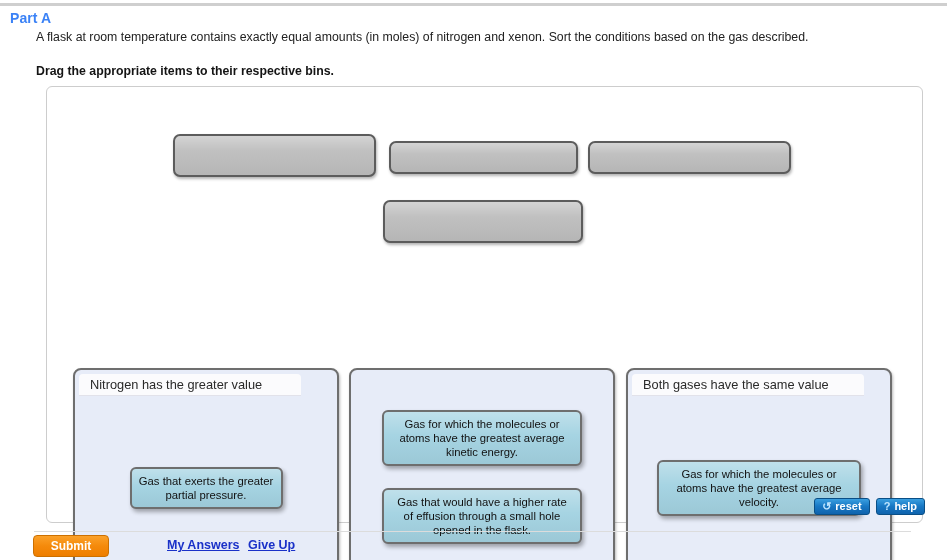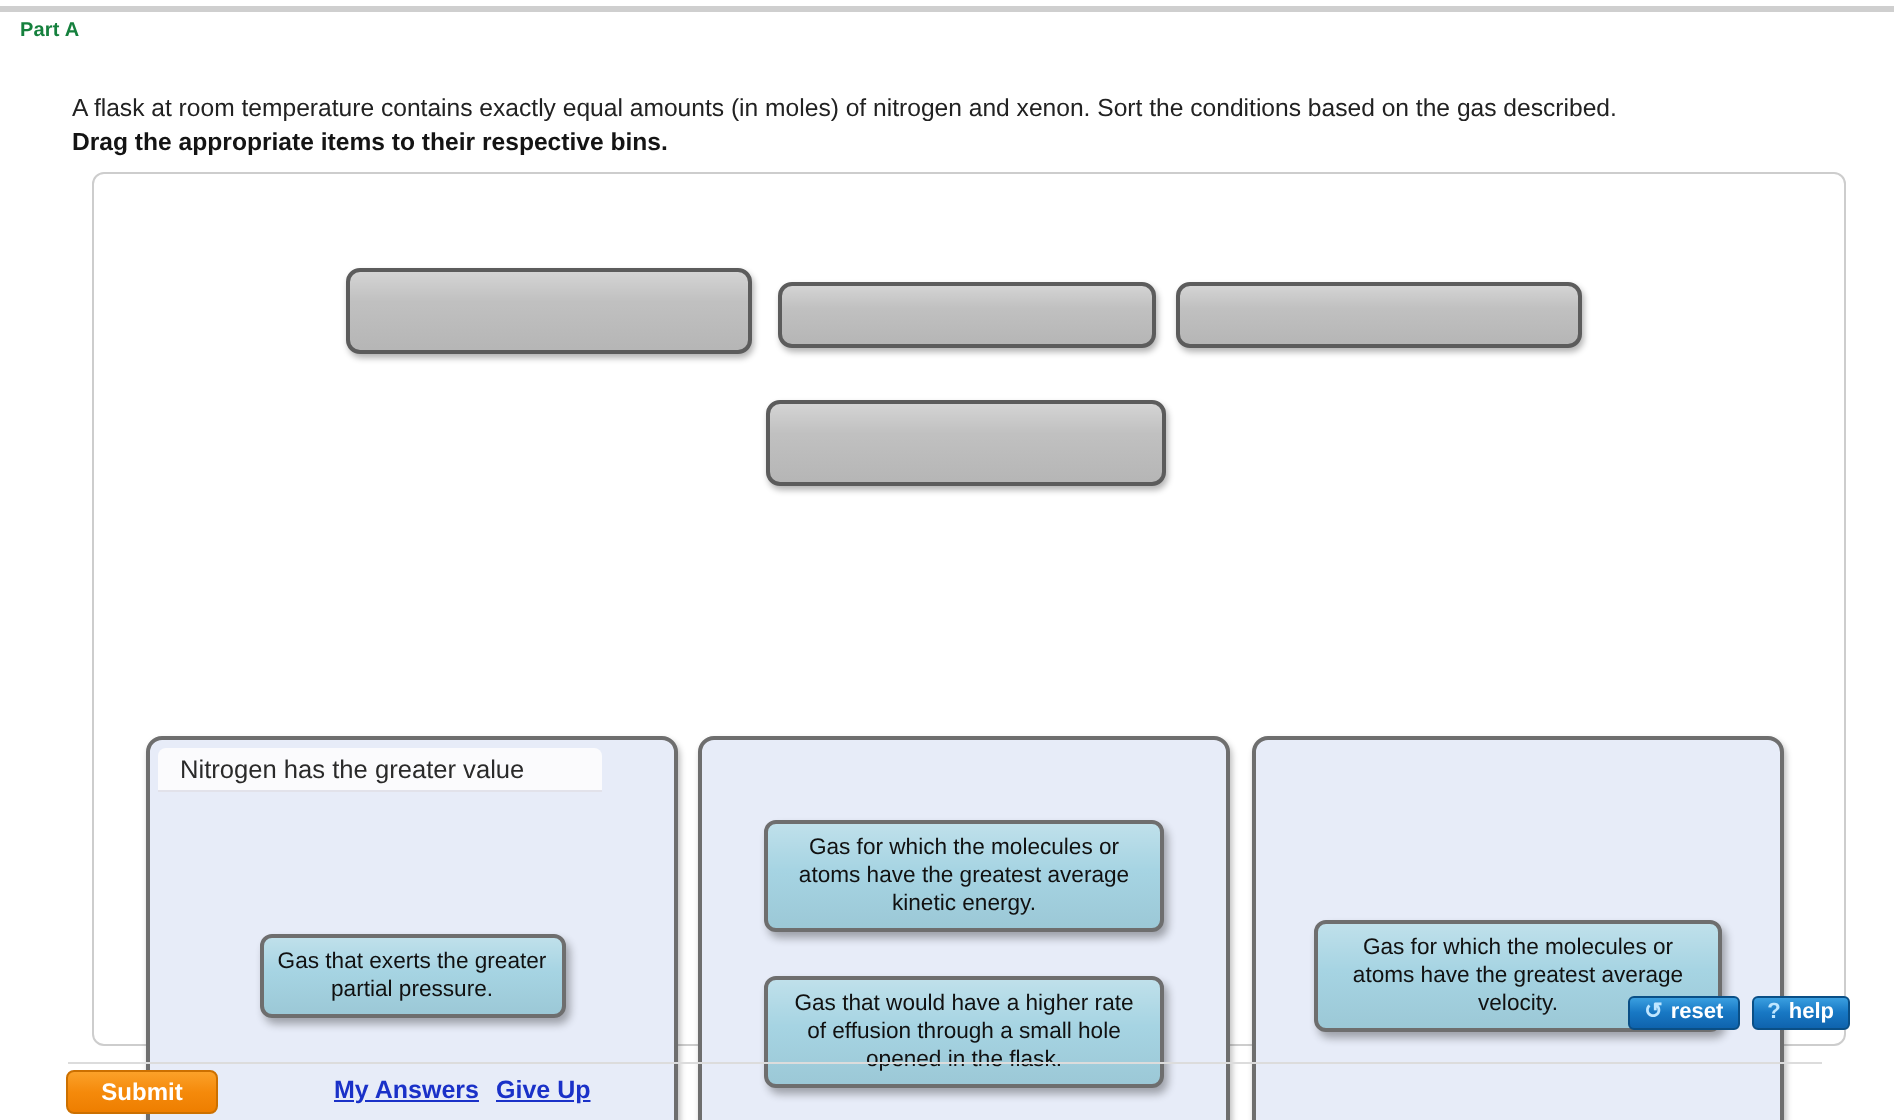--- a/index.html
+++ b/index.html
@@ -22,29 +22,29 @@
     position: absolute;
     left: 0; top: 3px;
     width: 947px; height: 3px;
     background: #cfcfcf;
   }
 
   
   .part-title {
     position: absolute;
     left: 10px; top: 10px;
-    font-size: 10px;
-    font-weight: bold;
-    color: #15803d;
+    font-size: 14px;
+    font-weight: bold;
+    color: #3b82f6;
     letter-spacing: .1px;
   }
 
   .question-text {
     position: absolute;
-    left: 36px; top: 47px;
+    left: 36px; top: 30px;
     font-size: 12.3px;
     color: #222222;
     white-space: nowrap;
   }
 
   .instruction-text {
     position: absolute;
     left: 36px; top: 64px;
     font-size: 12.3px;
     font-weight: bold;
@@ -231,20 +231,23 @@
   </div>
 
   <div class="bin" style="left:302px; width:266px;">
     <div class="bin-body" style="justify-content:flex-start; padding-top:12px; gap:22px;">
       <div class="chip w-wide">Gas for which the molecules or atoms have the greatest average kinetic energy.</div>
       <div class="chip w-wide">Gas that would have a higher rate of effusion through a small hole opened in the flask.</div>
     </div>
   </div>
 
   <div class="bin" style="left:579px; width:266px;">
+    <div class="bin-header" style="width:232px;">
+      <span class="bin-header-label">Both gases have the same value</span>
+    </div>
     <div class="bin-body">
       <div class="chip w-xwide">Gas for which the molecules or atoms have the greatest average velocity.</div>
     </div>
   </div>
 
 </div>
 
 <div class="tool-buttons">
   <div class="tool-btn">
     <span class="glyph">↺</span>

